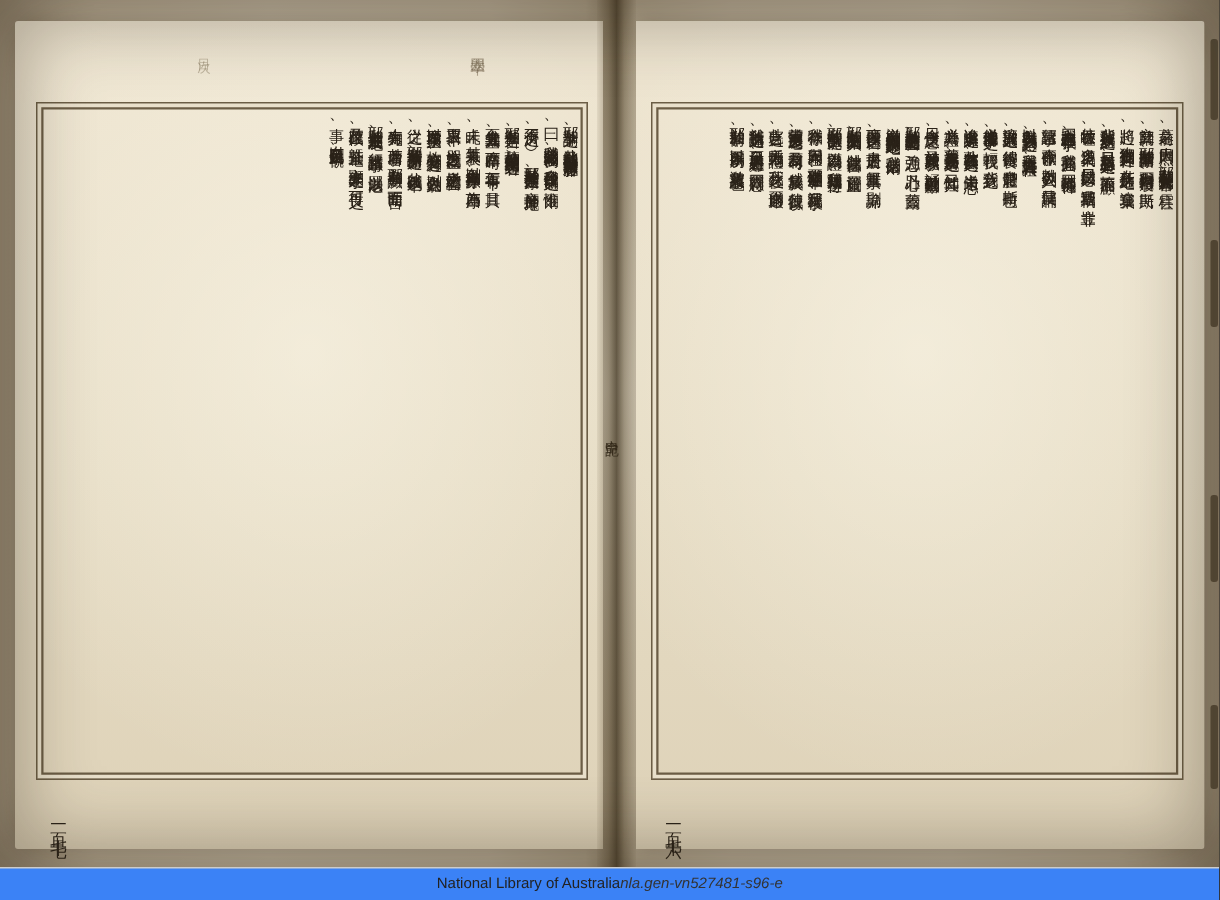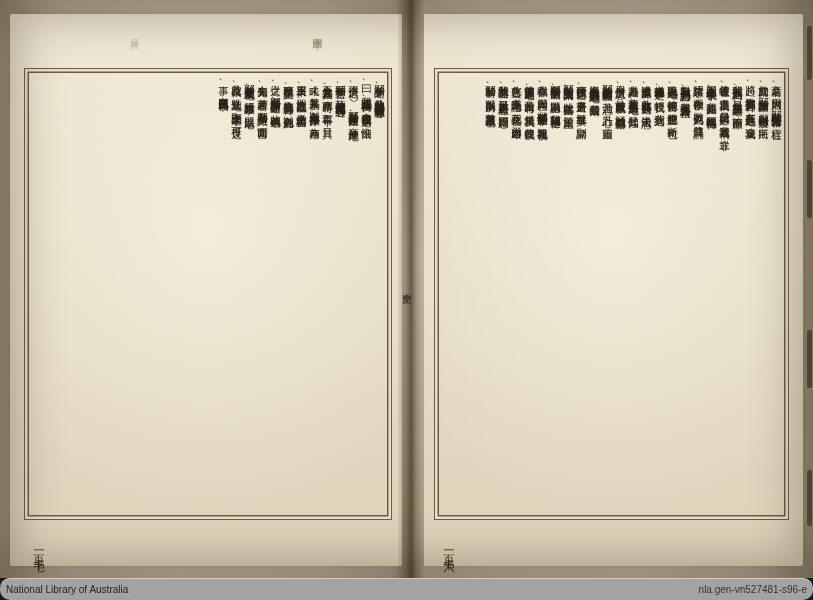--- a/index.html
+++ b/index.html
@@ -184,34 +184,33 @@
     color: rgba(45,35,20,0.8);
     letter-spacing: 1px;
     font-family: "DejaVu Serif", serif;
   }
 
   
   #footer-bar {
     position: absolute;
     left: 0; bottom: 0;
     width: 813px; height: 22px;
-    background: #a3a3a3;
+    background: #3b82f6;
     border-top: 1px solid #cccccc;
     display: flex;
     align-items: center;
-    justify-content: space-between;
+    justify-content: center;
     padding: 0 6px;
     box-sizing: border-box;
     font-family: "Liberation Sans", sans-serif;
     font-size: 10px;
     color: #222;
-    border-radius: 10px;
   }
   #footer-credit { white-space: nowrap; }
-  #footer-id { white-space: nowrap; color: #333; }
+  #footer-id { white-space: nowrap; color: #333; font-style: italic; }
 </style>
 </head>
 <body>
 
 <div id="viewer">
 
   <div id="book-photo">
 
     <div class="page" id="page-left">
 

